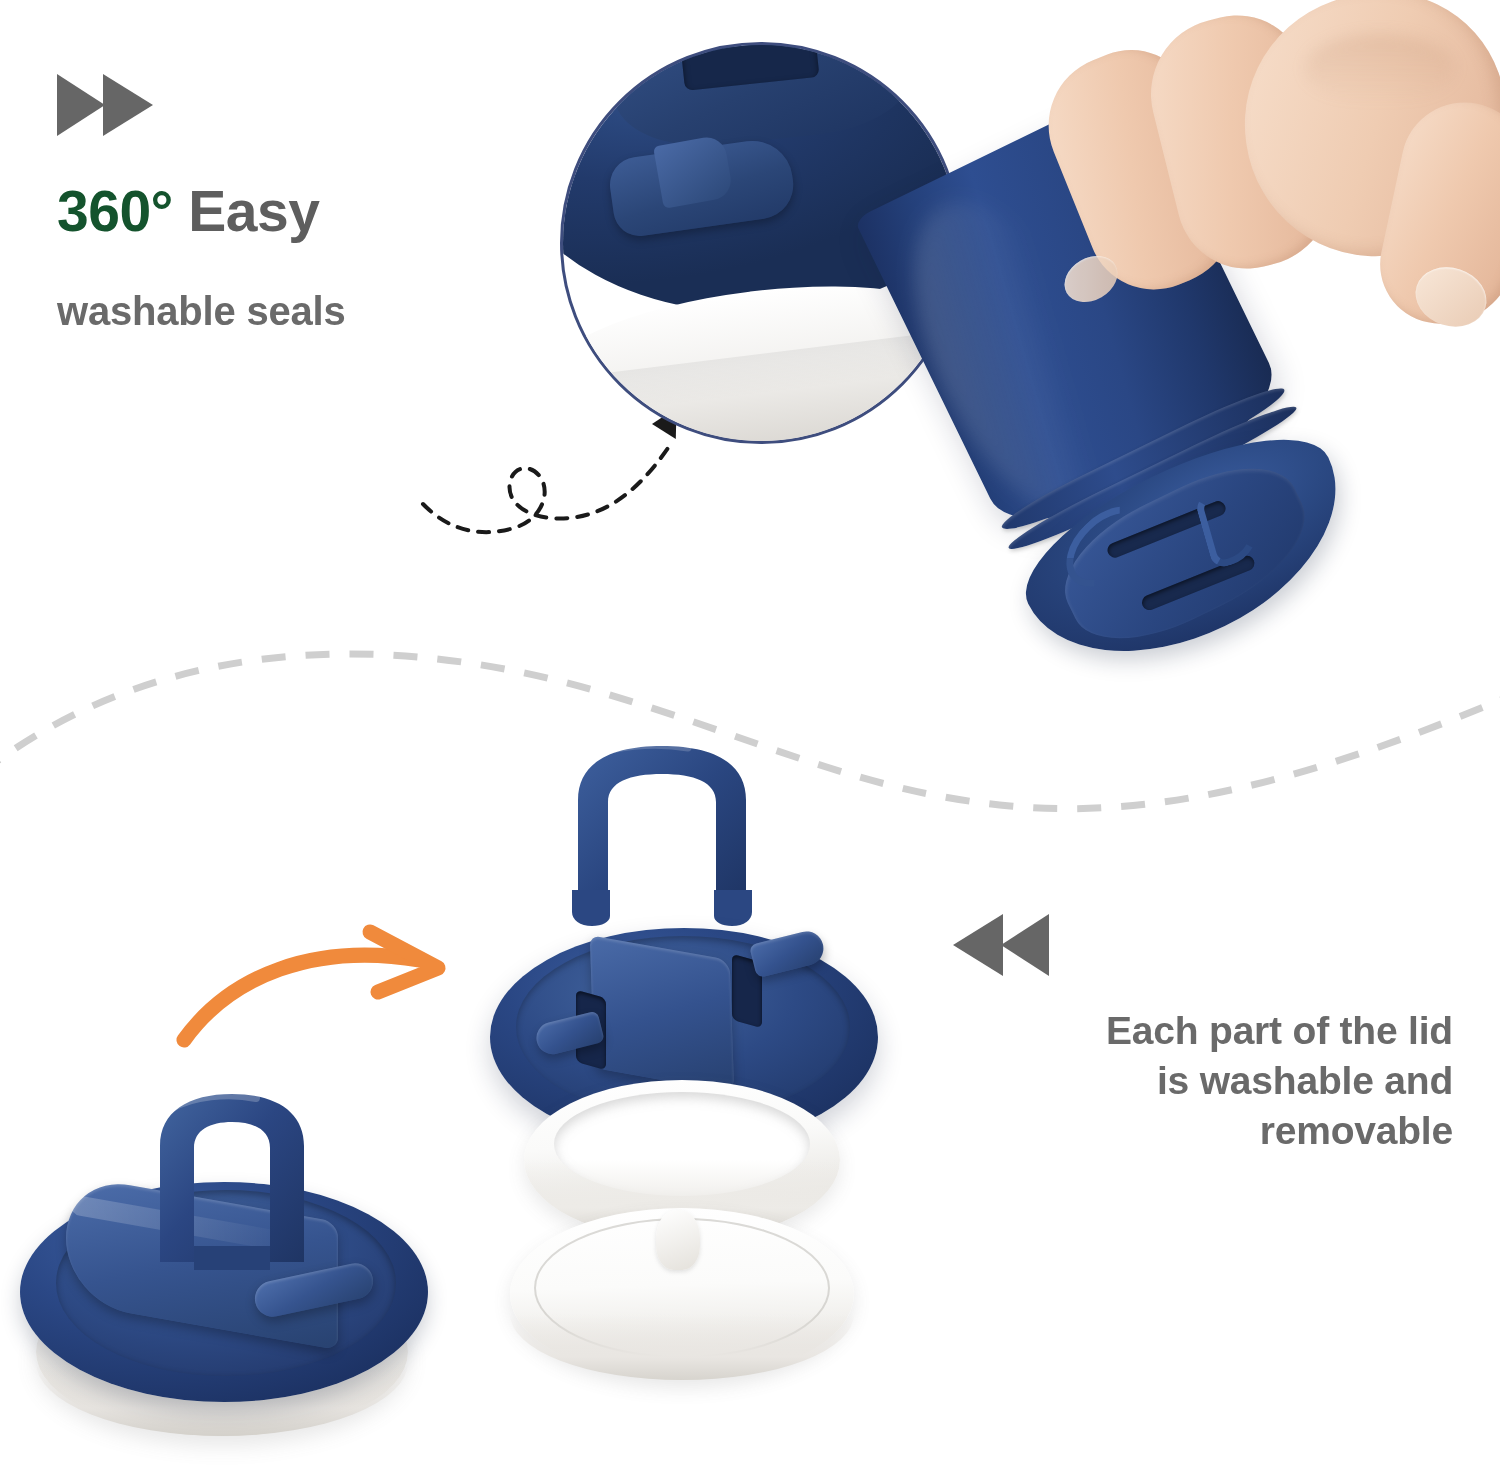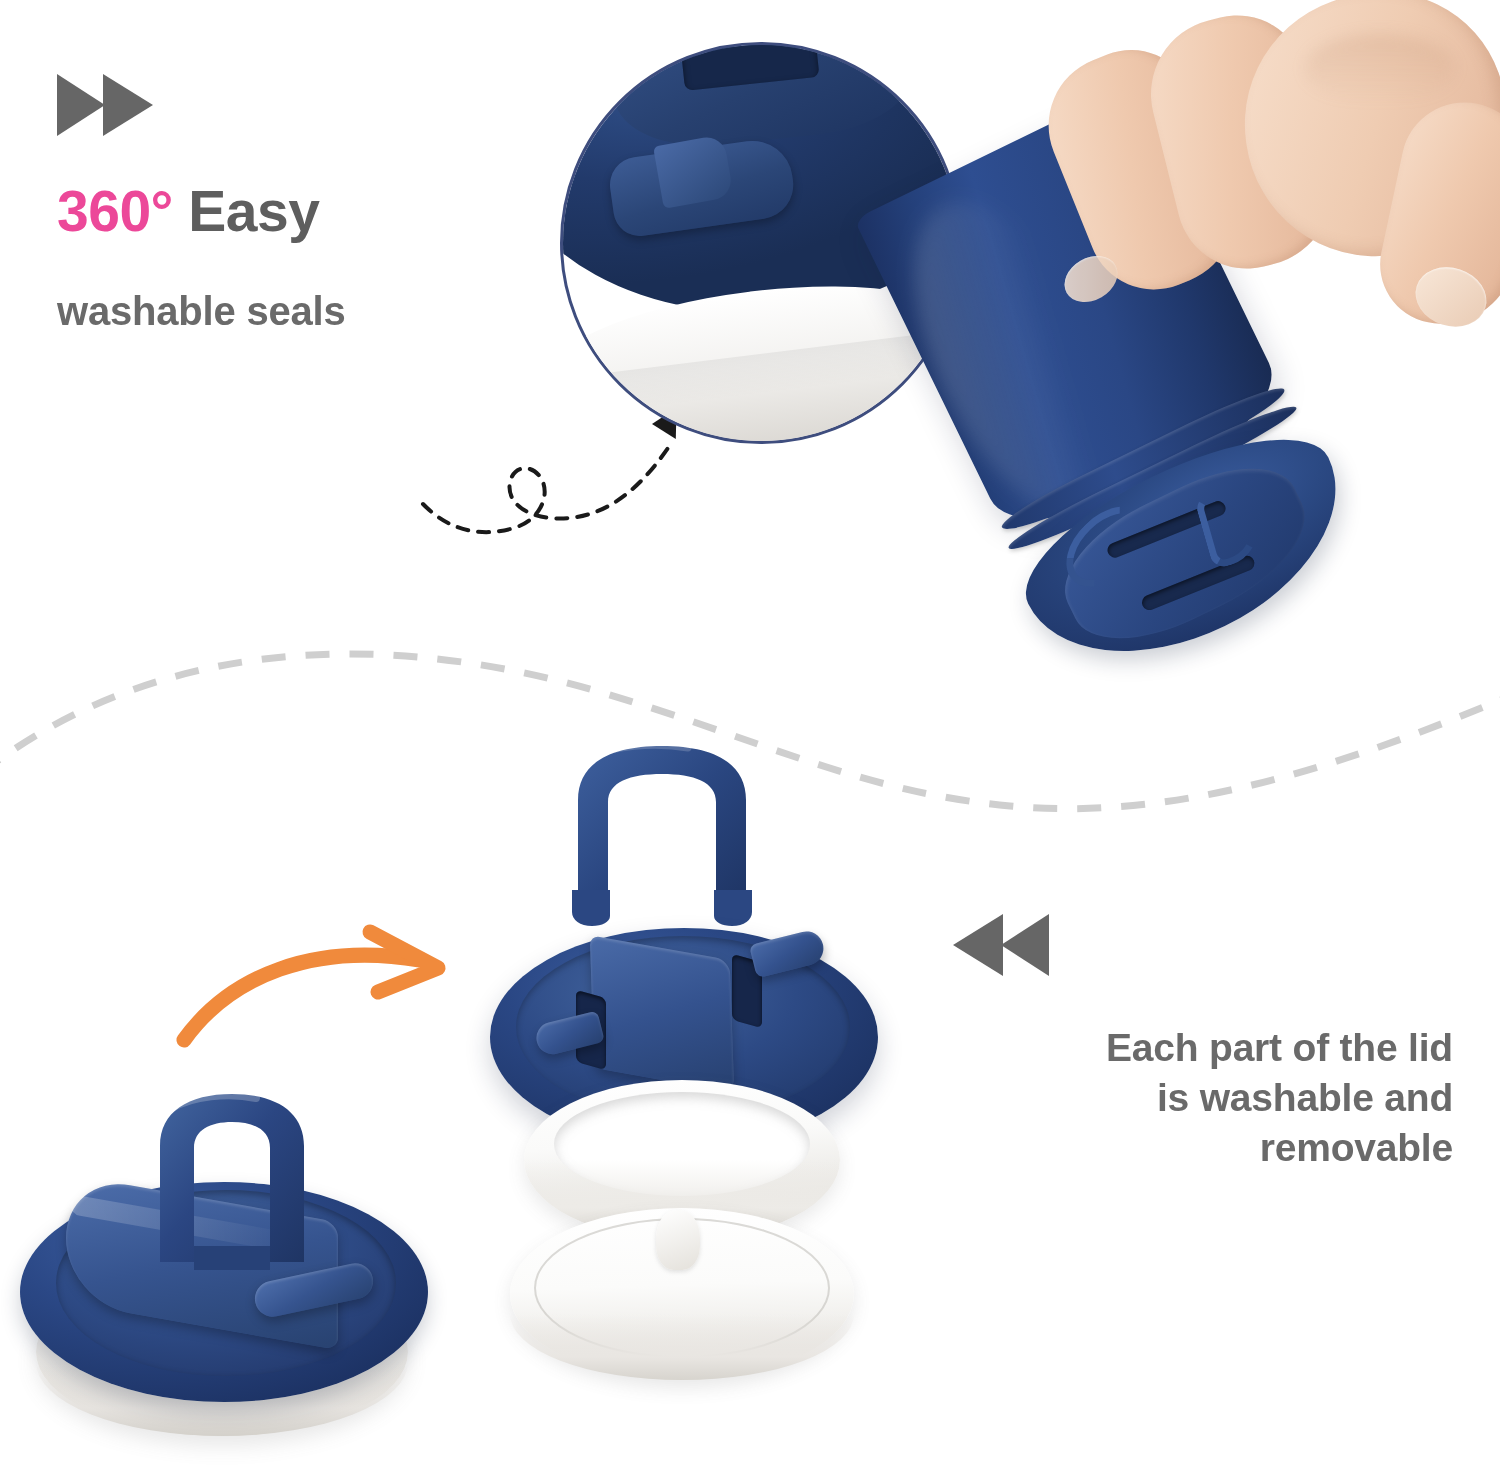--- a/index.html
+++ b/index.html
@@ -17,21 +17,21 @@
   
   .txt-block { position:absolute; }
 
   .chev { display:block; }
 
   .headline {
     font-weight:bold;
     color:#5E5E5E;
     letter-spacing:-0.5px;
   }
-  .headline .accent { color:#ec4899; }
+  .headline .accent { color:#14532d; }
 
   .tl-headline { font-size:57px; line-height:1.16; }
   .tl-sub {
     font-size:40px; line-height:1.22;
     font-weight:bold; color:#6A6A6A;
     letter-spacing:-0.2px;
   }
 
   .br-headline { font-size:55px; line-height:1.16; text-align:right; }
   .br-sub {
@@ -413,21 +413,21 @@
   </div>
 
   <div class="txt-block" style="right:47px; top:912px; text-align:right;">
 
     <svg class="chev" width="112" height="66" viewBox="0 0 112 66" style="margin-left:auto; margin-right:388px;">
       <polygon points="96,2 48,33 96,64" fill="#666666"></polygon>
       <polygon points="50,2 0,33 50,64" fill="#666666"></polygon>
     </svg>
 
 
-    <div class="br-sub" style="margin-top:45px;">
+    <div class="br-sub" style="margin-top:28px;">
       <div>Each part of the lid</div>
       <div>is washable and</div>
       <div>removable</div>
     </div>
   </div>
 
   <div class="asm" style="left:8px; top:1086px; width:440px; height:380px;">
 
     <div class="asm-base" style="left:28px; top:182px; width:372px; height:168px;"></div>
     <div style="position:absolute; left:28px; top:276px; width:372px; height:74px;

